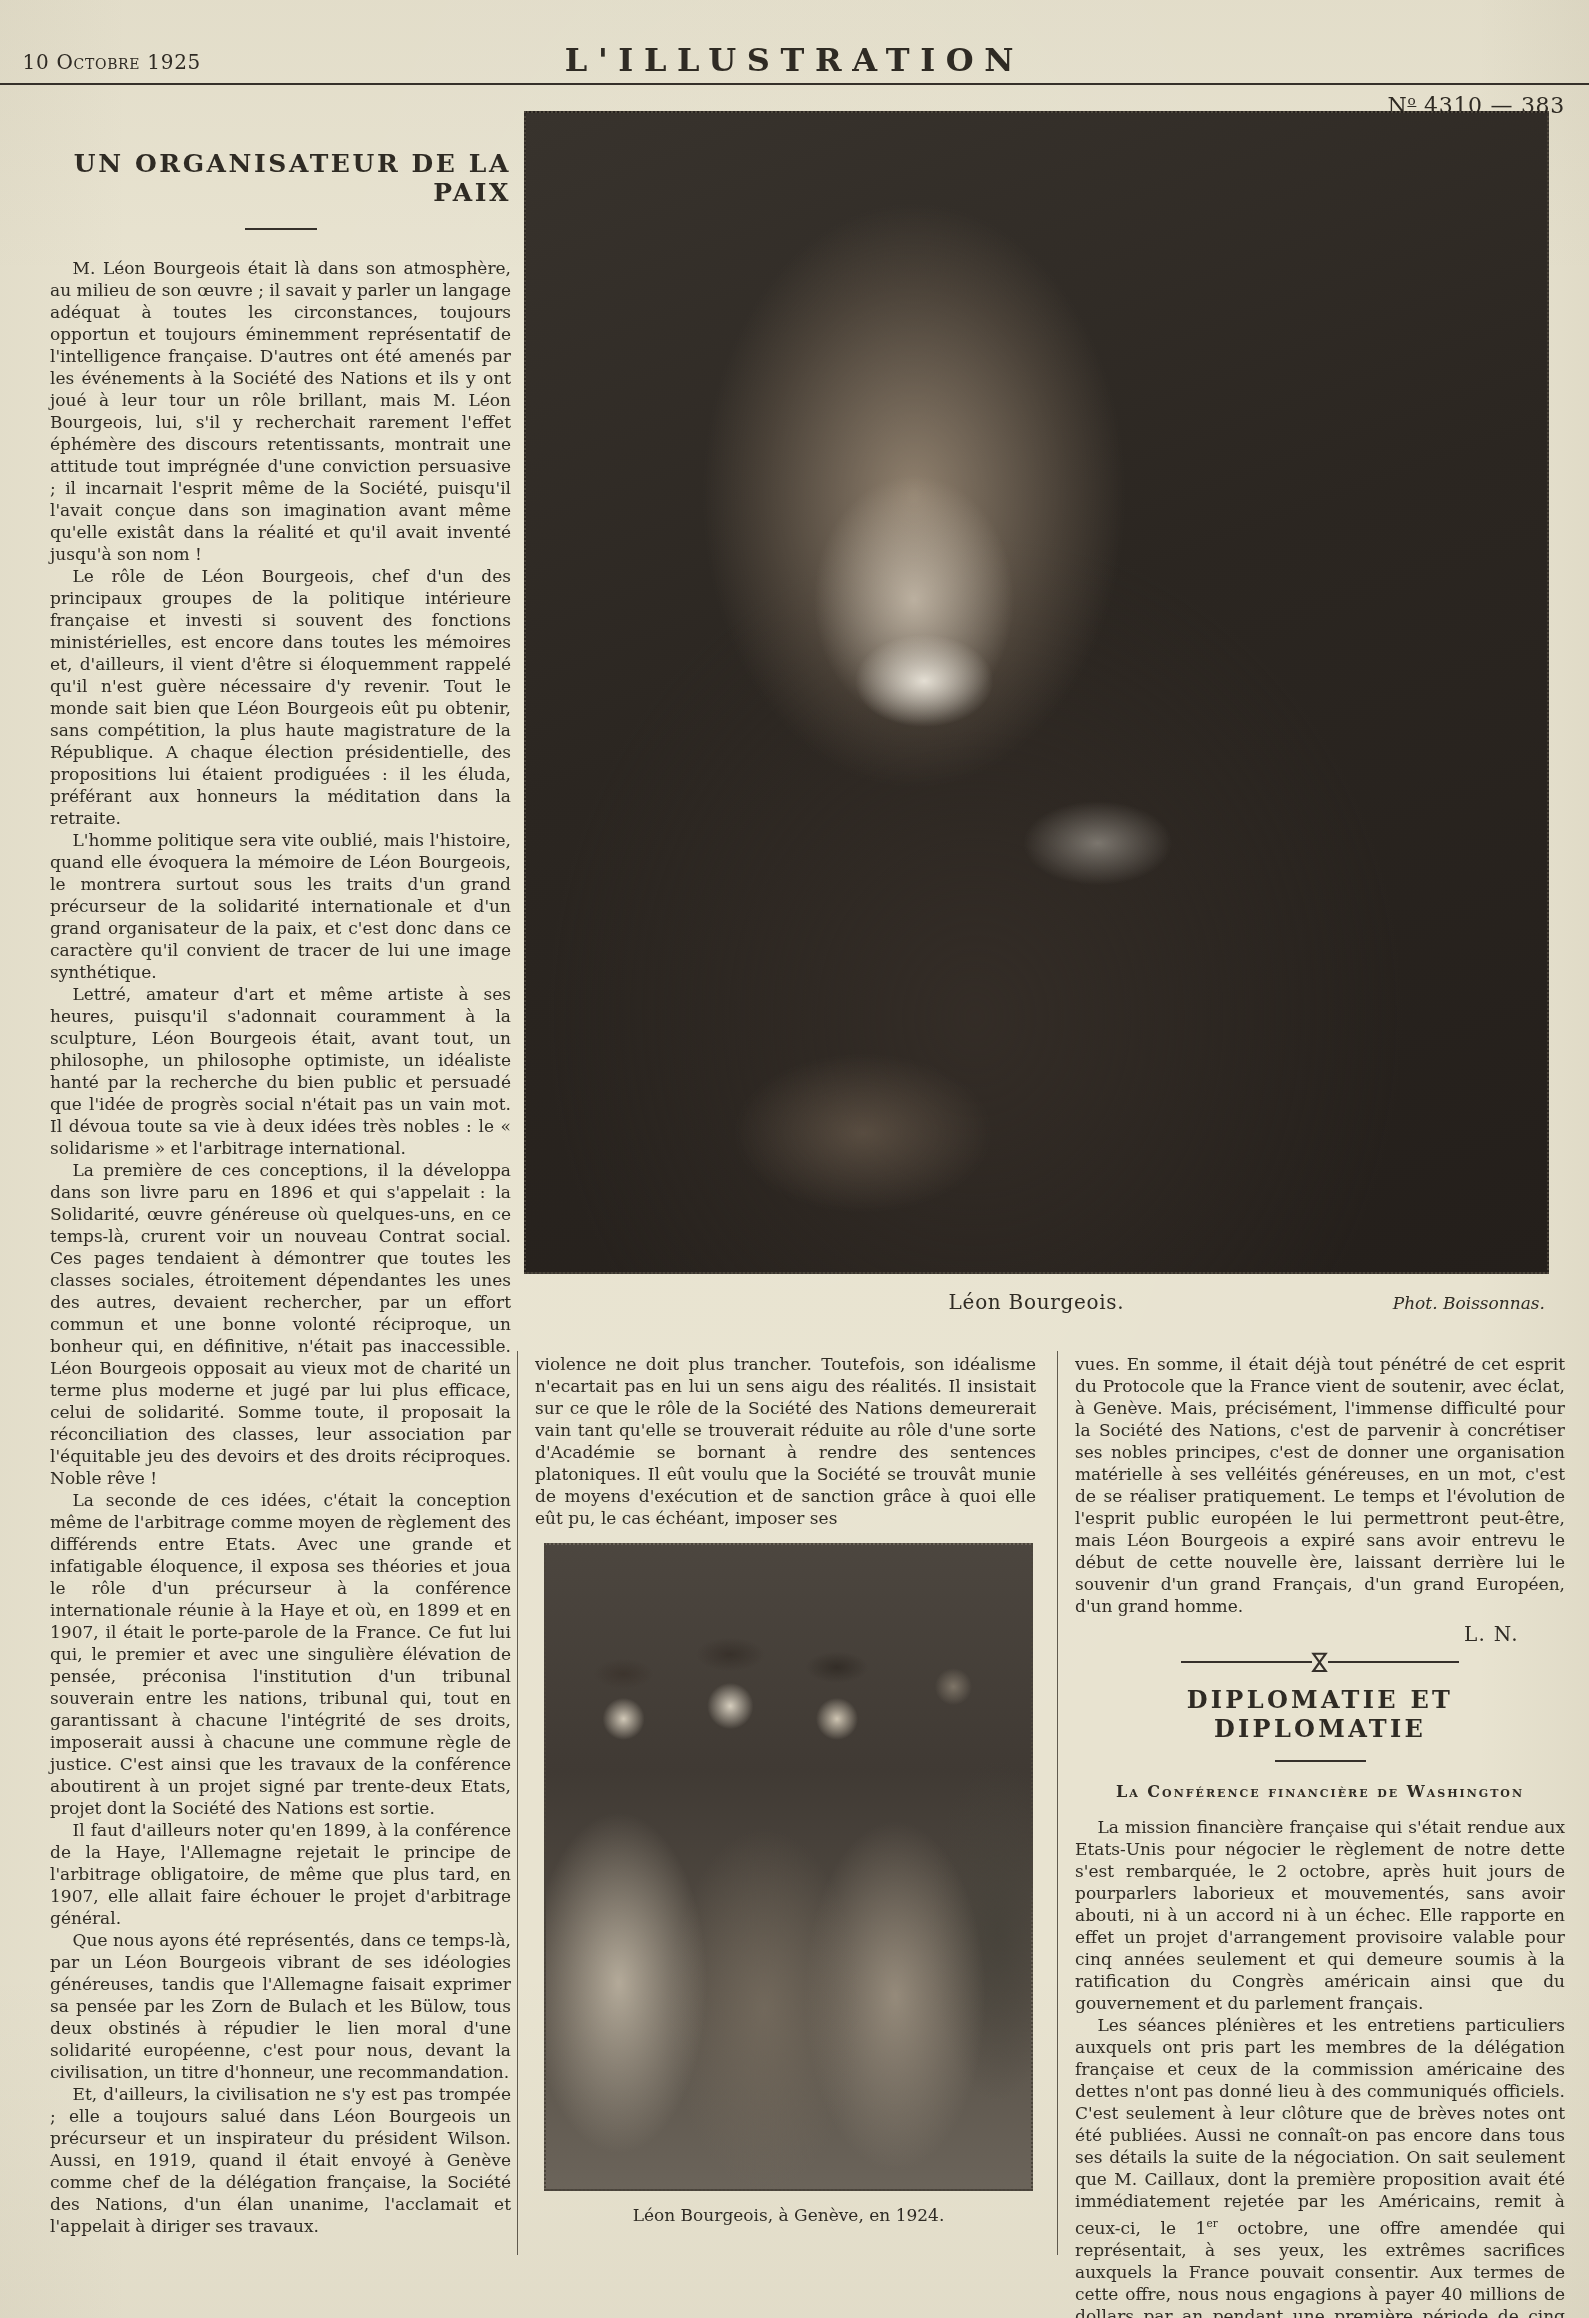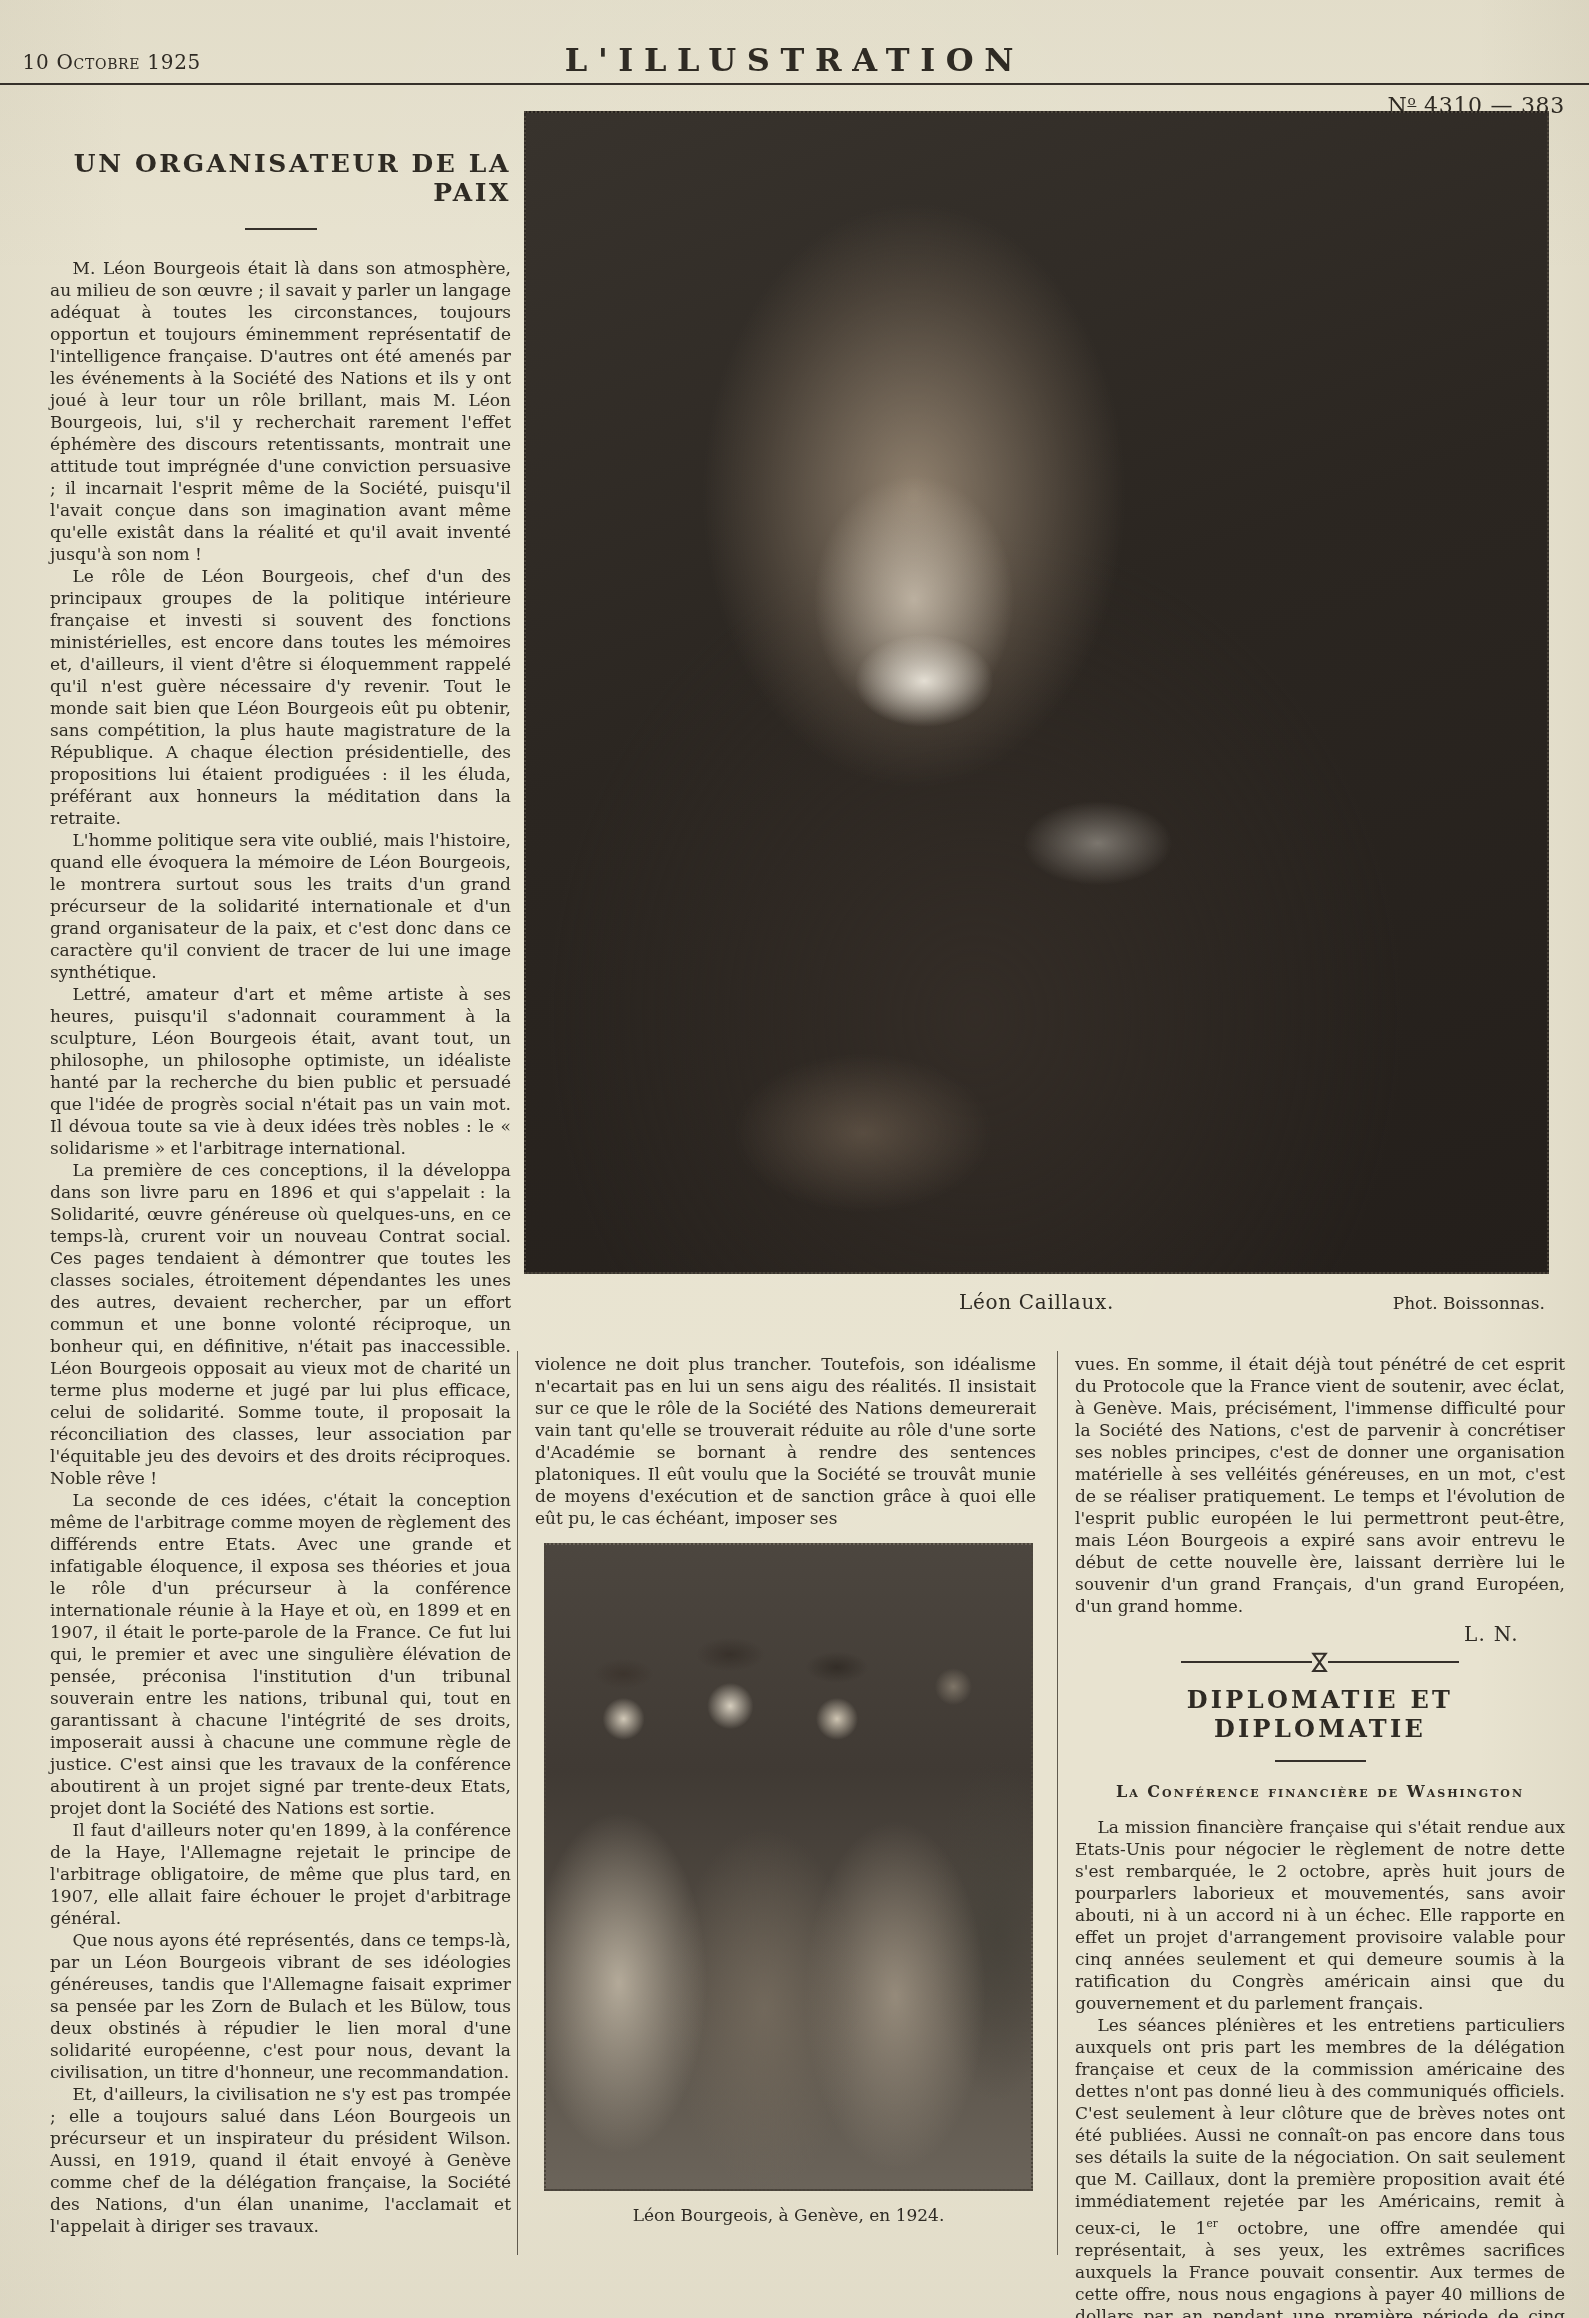--- a/index.html
+++ b/index.html
@@ -37,21 +37,21 @@
       radial-gradient(ellipse 99px 66px at 39% 49%, rgba(238,233,222,0.92), rgba(238,233,222,0) 70%),
       radial-gradient(ellipse 139px 172px at 38% 42%, rgba(214,203,186,0.75), rgba(214,203,186,0) 72%),
       radial-gradient(ellipse 278px 384px at 38% 33%, rgba(168,150,128,0.8), rgba(120,105,88,0.35) 55%, rgba(0,0,0,0) 76%),
       radial-gradient(ellipse 172px 106px at 33% 88%, rgba(150,130,108,0.4), rgba(0,0,0,0) 75%),
       radial-gradient(ellipse 106px 60px at 56% 63%, rgba(200,195,185,0.5), rgba(0,0,0,0) 70%),
       radial-gradient(ellipse 503px 569px at 44% 78%, rgba(52,45,39,0.95), rgba(0,0,0,0) 85%),
       linear-gradient(160deg,#38332d 0%,#2b2621 45%,#241f1b 100%);
   }
   .caption-row{position:absolute;left:524px;top:1290px;width:1025px;height:29px;}
   .caption-main{position:absolute;left:0;width:100%;text-align:center;font-size:20px;letter-spacing:0.7px;}
-  .caption-credit{position:absolute;right:4px;top:2.6px;font-size:17px;}
+  .caption-credit{position:absolute;right:4px;top:2.6px;font-size:17px;font-style:italic;}
   
   .vrule{position:absolute;width:1.3px;background:rgba(62,56,46,0.8);}
   .vrule.v1{left:517px;top:1351px;height:904px;}
   .vrule.v2{left:1057px;top:1351px;height:904px;}
   .col-mid{position:absolute;left:535px;top:1353px;width:501px;}
   .col-right{position:absolute;left:1075px;top:1353px;width:490px;}
   .signature{margin:5.3px 46px 0 0;text-align:right;font-size:20px;letter-spacing:1.3px;}
   .ornament{display:flex;align-items:center;justify-content:center;margin:14.6px auto 4px auto;width:278px;}
   .ornament .line{flex:1;height:2px;background:#35302a;}
   .ornament .knot{font-family:"DejaVu Sans",sans-serif;font-size:24px;line-height:0;
@@ -100,21 +100,21 @@
   <p class="body-par">La première de ces conceptions, il la développa dans son livre paru en 1896 et qui s'appelait : la Solidarité, œuvre généreuse où quelques-uns, en ce temps-là, crurent voir un nouveau Contrat social. Ces pages tendaient à démontrer que toutes les classes sociales, étroitement dépendantes les unes des autres, devaient rechercher, par un effort commun et une bonne volonté réciproque, un bonheur qui, en définitive, n'était pas inaccessible. Léon Bourgeois opposait au vieux mot de charité un terme plus moderne et jugé par lui plus efficace, celui de solidarité. Somme toute, il proposait la réconciliation des classes, leur association par l'équitable jeu des devoirs et des droits réciproques. Noble rêve !</p>
   <p class="body-par">La seconde de ces idées, c'était la conception même de l'arbitrage comme moyen de règlement des différends entre Etats. Avec une grande et infatigable éloquence, il exposa ses théories et joua le rôle d'un précurseur à la conférence internationale réunie à la Haye et où, en 1899 et en 1907, il était le porte-parole de la France. Ce fut lui qui, le premier et avec une singulière élévation de pensée, préconisa l'institution d'un tribunal souverain entre les nations, tribunal qui, tout en garantissant à chacune l'intégrité de ses droits, imposerait aussi à chacune une commune règle de justice. C'est ainsi que les travaux de la conférence aboutirent à un projet signé par trente-deux Etats, projet dont la Société des Nations est sortie.</p>
   <p class="body-par">Il faut d'ailleurs noter qu'en 1899, à la conférence de la Haye, l'Allemagne rejetait le principe de l'arbitrage obligatoire, de même que plus tard, en 1907, elle allait faire échouer le projet d'arbitrage général.</p>
   <p class="body-par">Que nous ayons été représentés, dans ce temps-là, par un Léon Bourgeois vibrant de ses idéologies généreuses, tandis que l'Allemagne faisait exprimer sa pensée par les Zorn de Bulach et les Bülow, tous deux obstinés à répudier le lien moral d'une solidarité européenne, c'est pour nous, devant la civilisation, un titre d'honneur, une recommandation.</p>
   <p class="body-par">Et, d'ailleurs, la civilisation ne s'y est pas trompée ; elle a toujours salué dans Léon Bourgeois un précurseur et un inspirateur du président Wilson. Aussi, en 1919, quand il était envoyé à Genève comme chef de la délégation française, la Société des Nations, d'un élan unanime, l'acclamait et l'appelait à diriger ses travaux.</p>
 
 </div>
 
 <div class="portrait"></div>
 <div class="caption-row">
-  <div class="caption-main">Léon Caillaux.</div>
+  <div class="caption-main">Léon Bourgeois.</div>
   <div class="caption-credit">Phot. Boissonnas.</div>
 </div>
 
 <div class="vrule v1"></div>
 <div class="vrule v2"></div>
 
 <div class="col-mid">
   <p class="body-par noindent">violence ne doit plus trancher. Toutefois, son idéalisme n'ecartait pas en lui un sens aigu des réalités. Il insistait sur ce que le rôle de la Société des Nations demeurerait vain tant qu'elle se trouverait réduite au rôle d'une sorte d'Académie se bornant à rendre des sentences platoniques. Il eût voulu que la Société se trouvât munie de moyens d'exécution et de sanction grâce à quoi elle eût pu, le cas échéant, imposer ses</p>
 </div>
 <div class="group-photo"></div>

